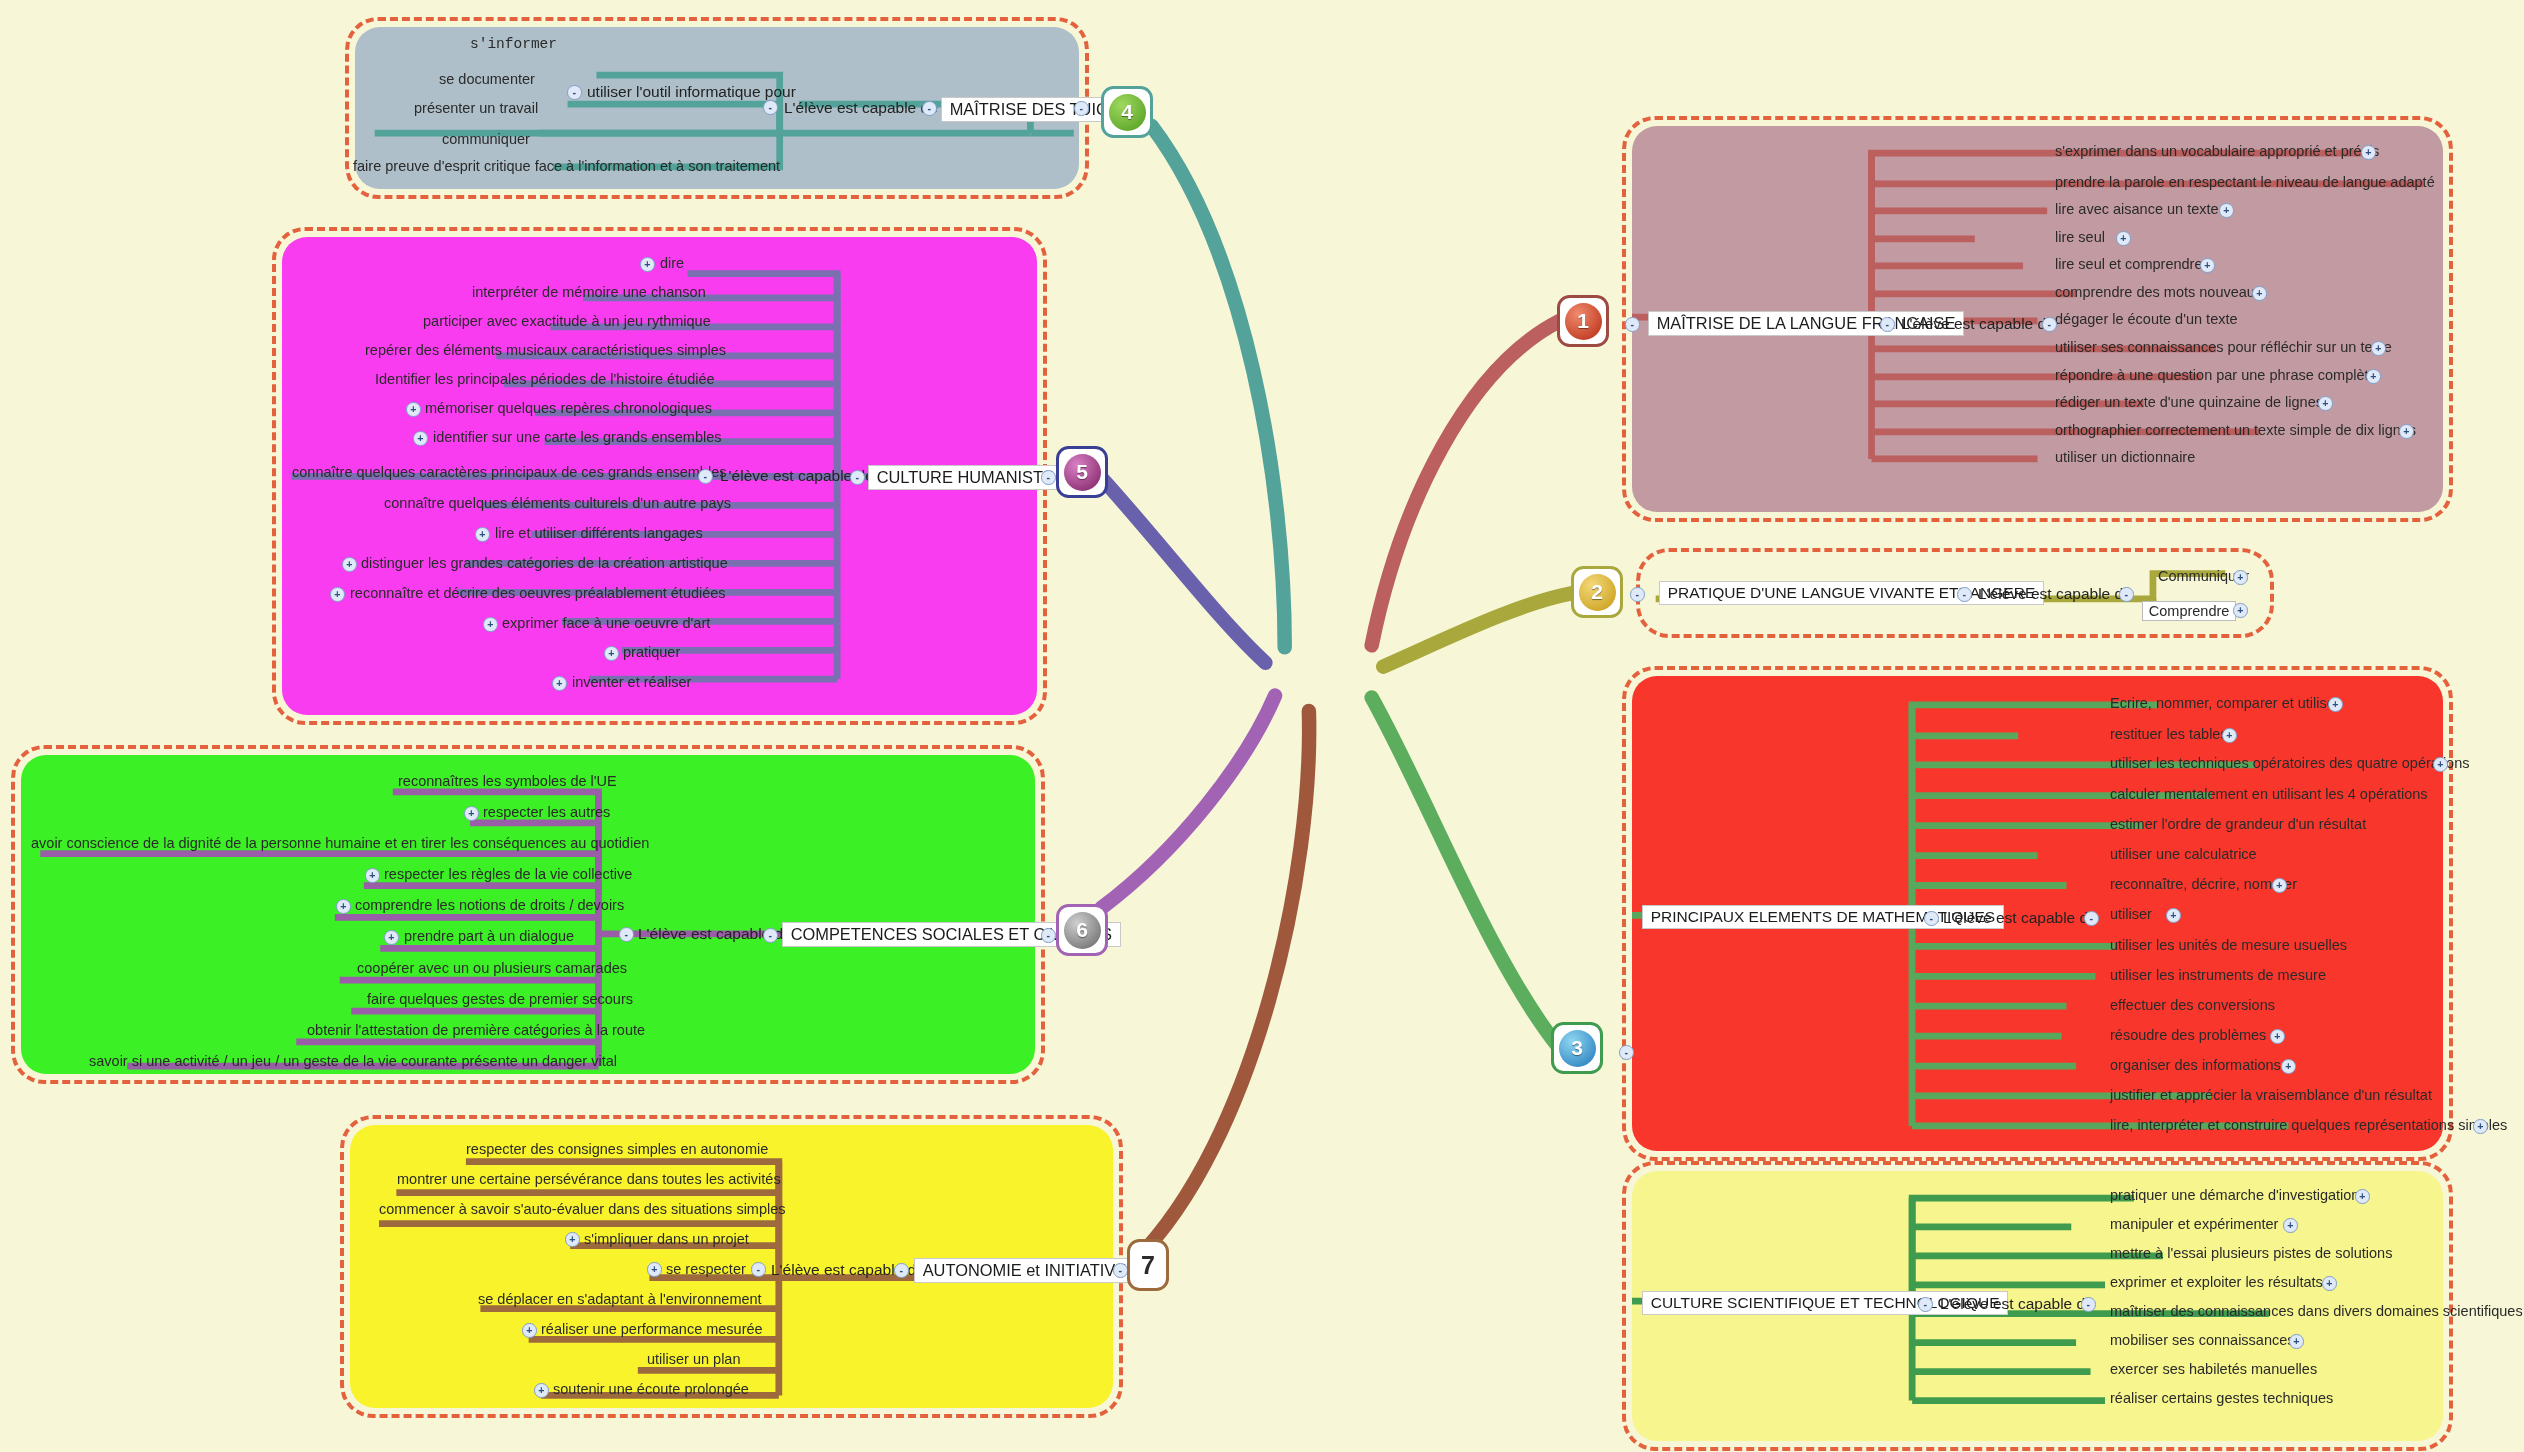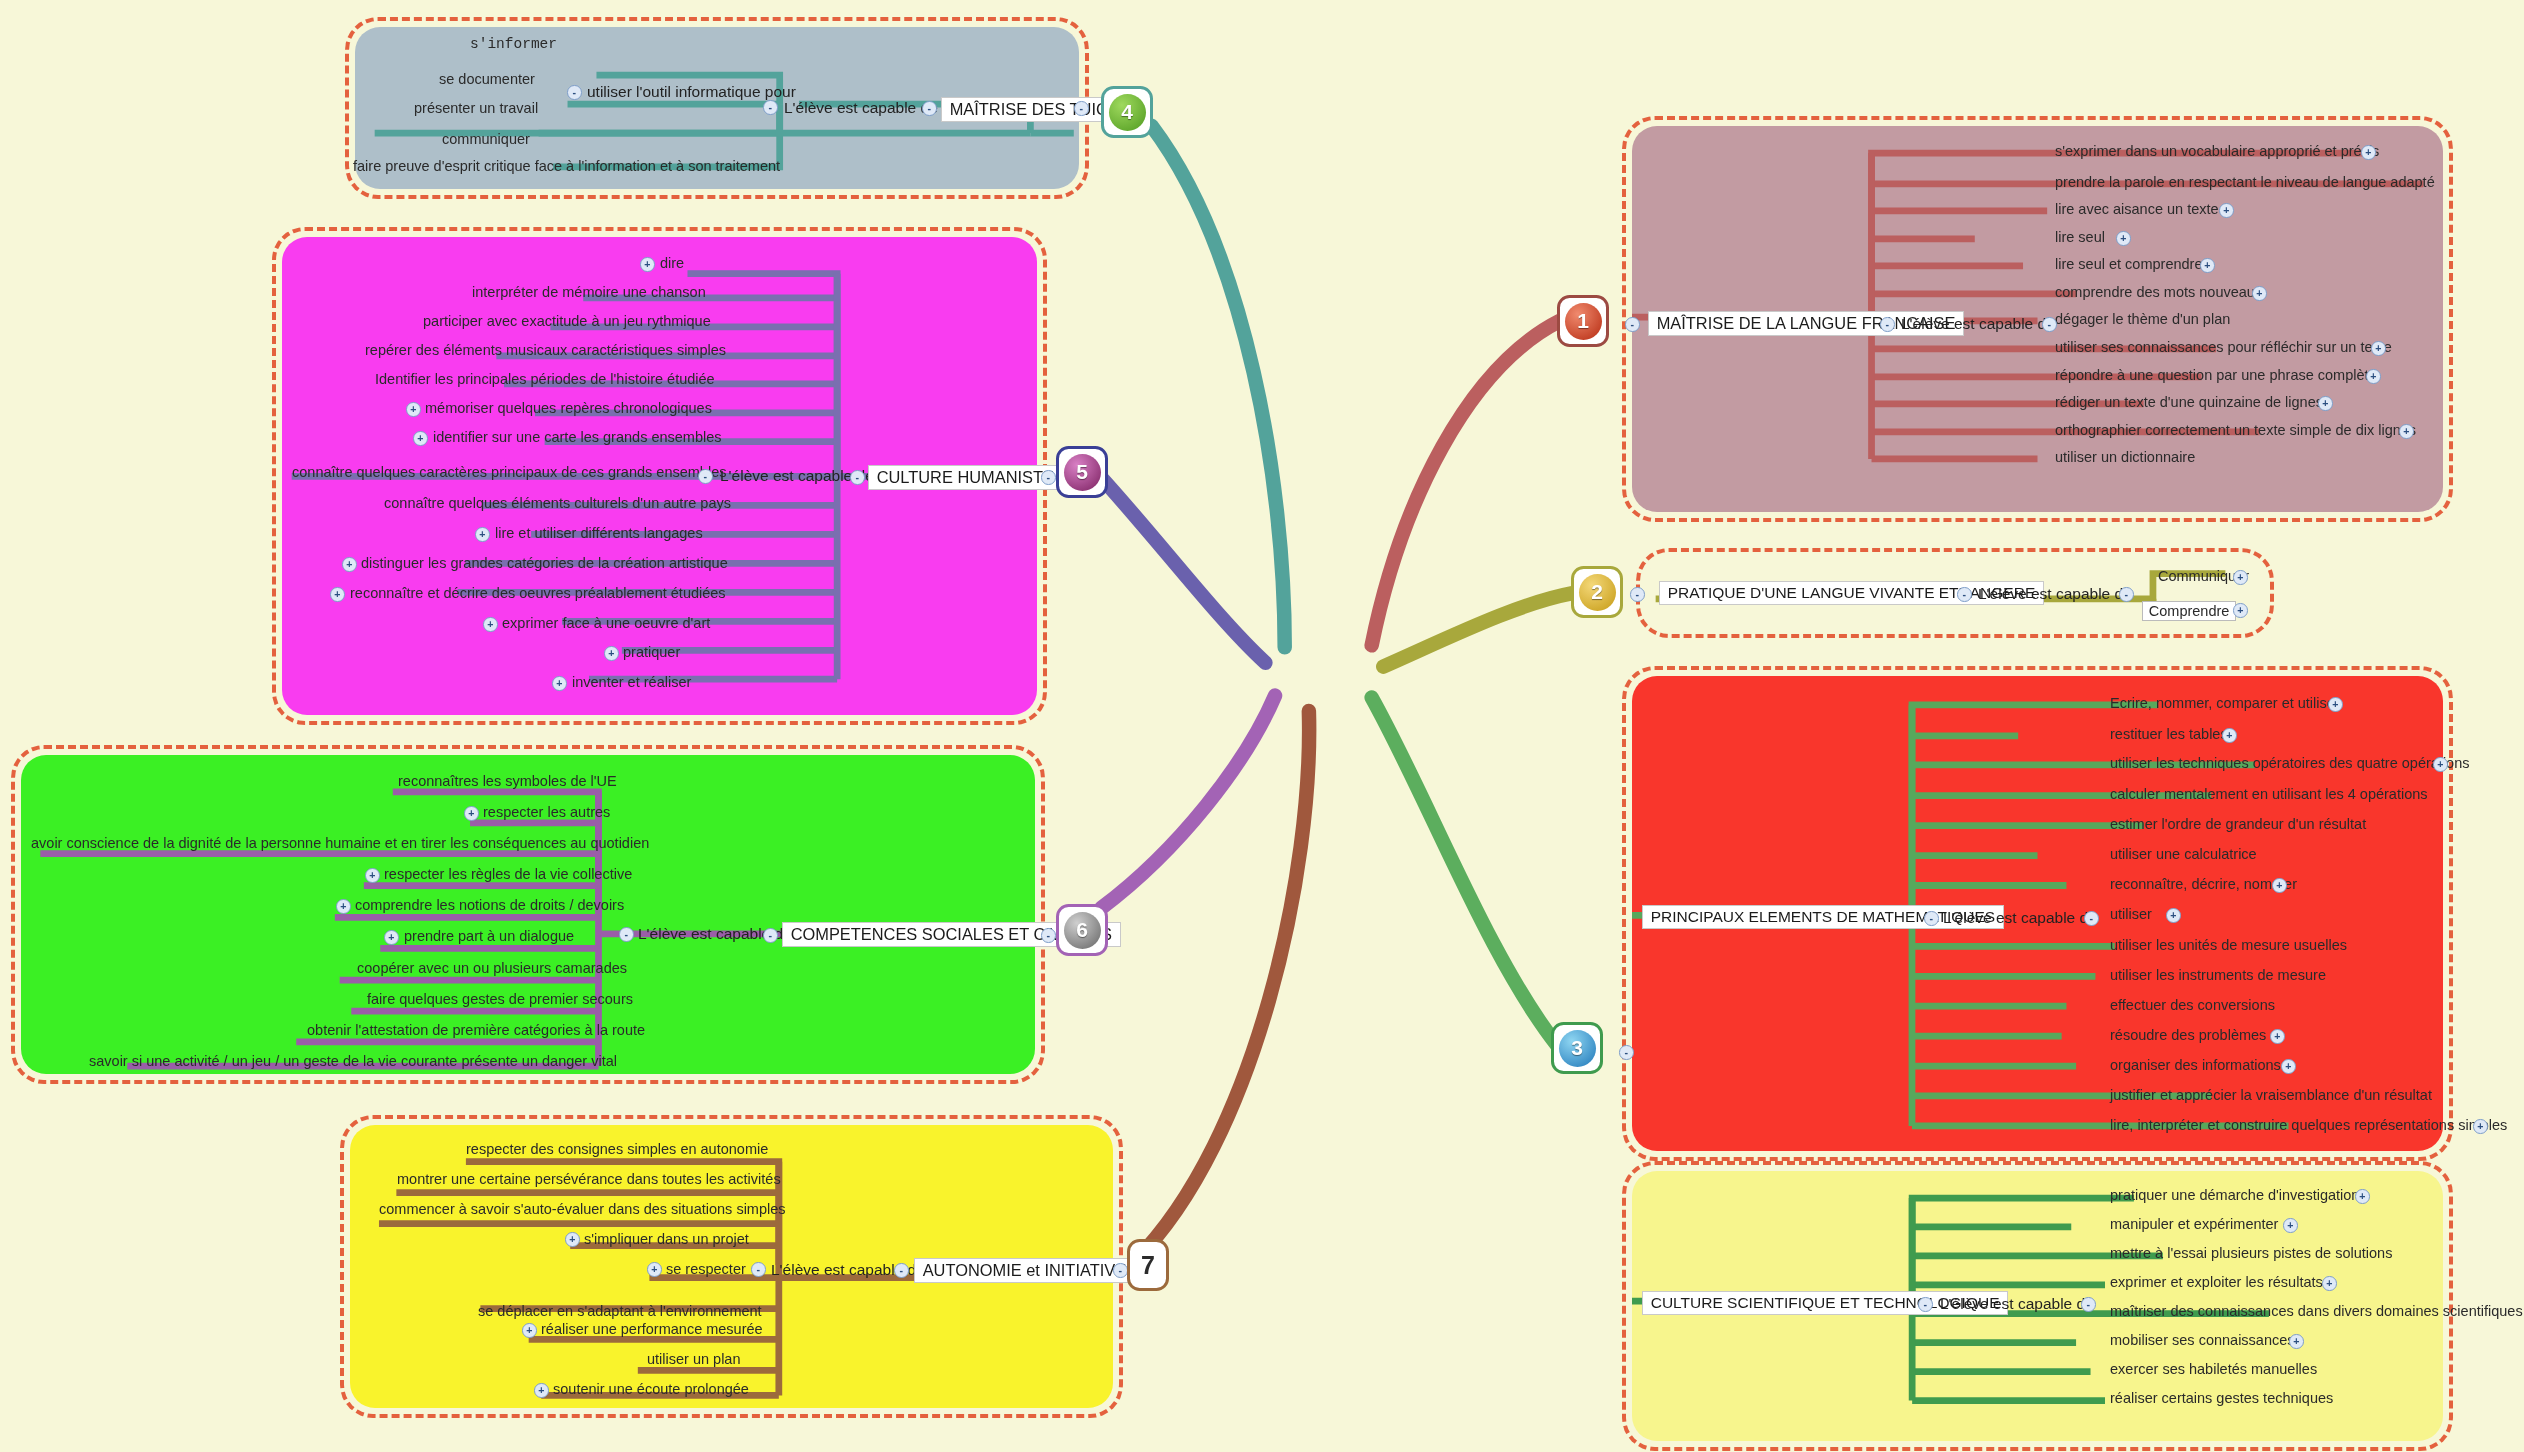--- a/index.html
+++ b/index.html
@@ -213,21 +213,21 @@
       <path d="M444,158 L790,158" stroke="#9c6a3c" stroke-width="7" fill="none"></path>
     </svg>
   </div>
   <div class="node" style="left:466px;top:1141px;">respecter des consignes simples en autonomie</div>
   <div class="node" style="left:397px;top:1171px;">montrer une certaine persévérance dans toutes les activités</div>
   <div class="node" style="left:379px;top:1201px;">commencer à savoir s'auto-évaluer dans des situations simples</div>
   <div class="node" style="left:584px;top:1231px;">s'impliquer dans un projet</div>
   <div class="tog" style="left:565px;top:1232px;">+</div>
   <div class="node" style="left:666px;top:1261px;">se respecter</div>
   <div class="tog" style="left:647px;top:1262px;">+</div>
-  <div class="node" style="left:478px;top:1291px;margin-top:12px;">se déplacer en s'adaptant à l'environnement</div>
+  <div class="node" style="left:478px;top:1291px;">se déplacer en s'adaptant à l'environnement</div>
   <div class="node" style="left:541px;top:1321px;">réaliser une performance mesurée</div>
   <div class="tog" style="left:522px;top:1323px;">+</div>
   <div class="node" style="left:647px;top:1351px;">utiliser un plan</div>
   <div class="node" style="left:553px;top:1381px;">soutenir une écoute prolongée</div>
   <div class="tog" style="left:534px;top:1383px;">+</div>
   <div class="tog" style="left:751px;top:1262px;">-</div>
   <div class="cap" style="left:771px;top:1261px;">L'élève est capable de</div>
   <div class="title-node" style="left:914px;top:1258px;">AUTONOMIE et INITIATIVE</div>
   <div class="tog" style="left:894px;top:1263px;">-</div>
   <div class="tog" style="left:1113px;top:1263px;">-</div>
@@ -259,21 +259,21 @@
   <div class="tog" style="left:2361px;top:145px;">+</div>
   <div class="node" style="left:2055px;top:174px;">prendre la parole en respectant le niveau de langue adapté</div>
   <div class="node" style="left:2055px;top:201px;">lire avec aisance un texte</div>
   <div class="tog" style="left:2219px;top:203px;">+</div>
   <div class="node" style="left:2055px;top:229px;">lire seul</div>
   <div class="tog" style="left:2116px;top:231px;">+</div>
   <div class="node" style="left:2055px;top:256px;">lire seul et comprendre</div>
   <div class="tog" style="left:2200px;top:258px;">+</div>
   <div class="node" style="left:2055px;top:284px;">comprendre des mots nouveaux</div>
   <div class="tog" style="left:2252px;top:286px;">+</div>
-  <div class="node" style="left:2055px;top:311px;">dégager le thème d'un plan</div>
+  <div class="node" style="left:2055px;top:311px;">dégager le écoute d'un texte</div>
   <div class="node" style="left:2055px;top:339px;">utiliser ses connaissances pour réfléchir sur un texte</div>
   <div class="tog" style="left:2371px;top:341px;">+</div>
   <div class="node" style="left:2055px;top:367px;">répondre à une question par une phrase complète</div>
   <div class="tog" style="left:2366px;top:369px;">+</div>
   <div class="node" style="left:2055px;top:394px;">rédiger un texte d'une quinzaine de lignes</div>
   <div class="tog" style="left:2318px;top:396px;">+</div>
   <div class="node" style="left:2055px;top:422px;">orthographier correctement un texte simple de dix lignes</div>
   <div class="tog" style="left:2399px;top:424px;">+</div>
   <div class="node" style="left:2055px;top:449px;">utiliser un dictionnaire</div>
   <div class="title-node" style="left:1648px;top:311px;">MAÎTRISE DE LA LANGUE FRANCAISE</div>

